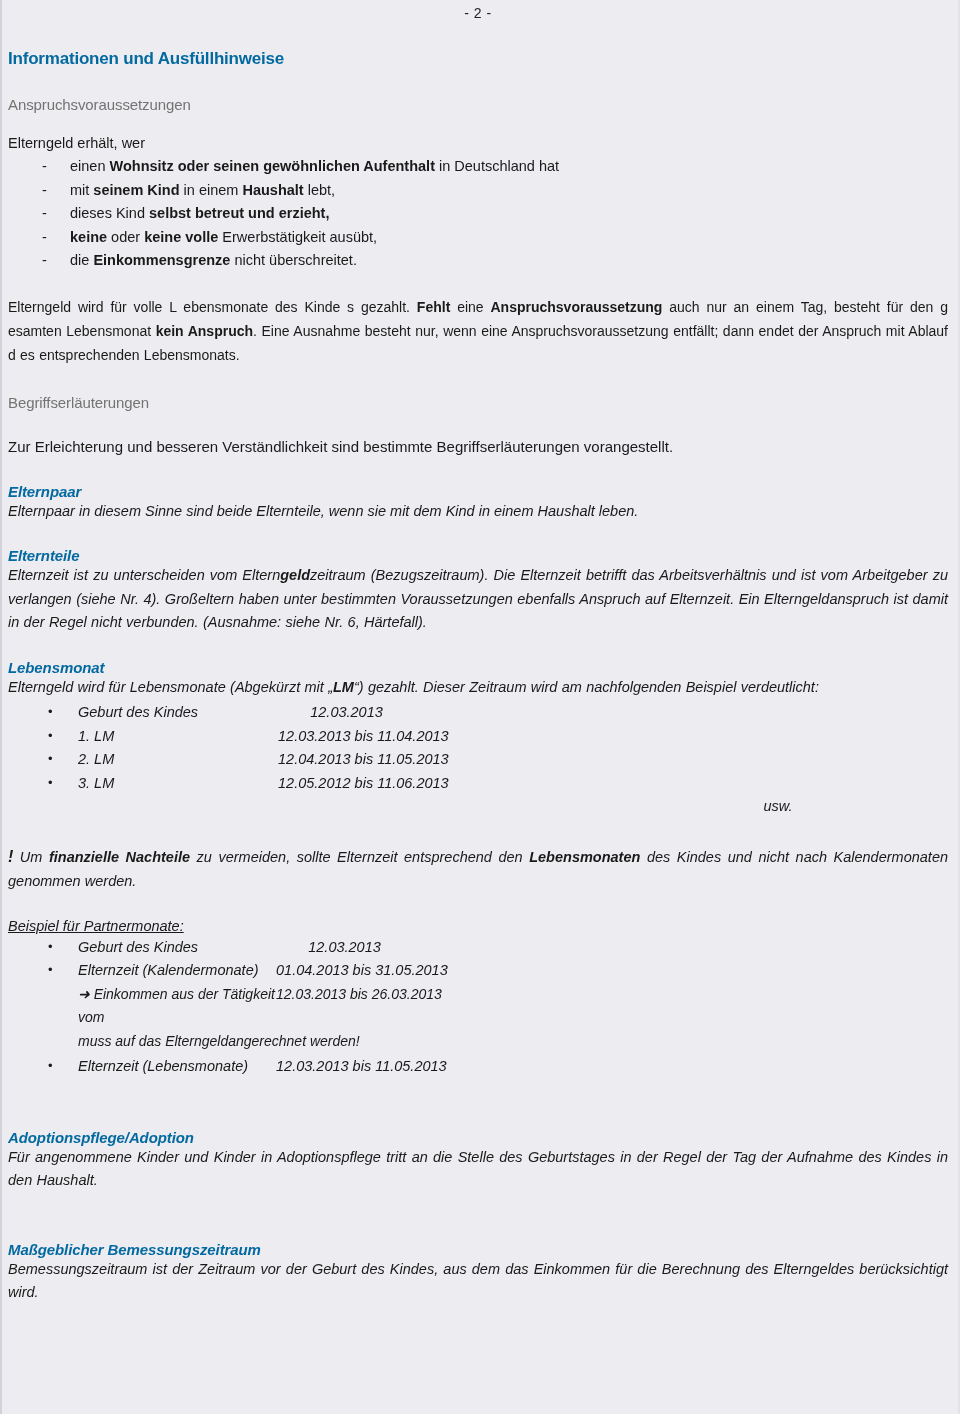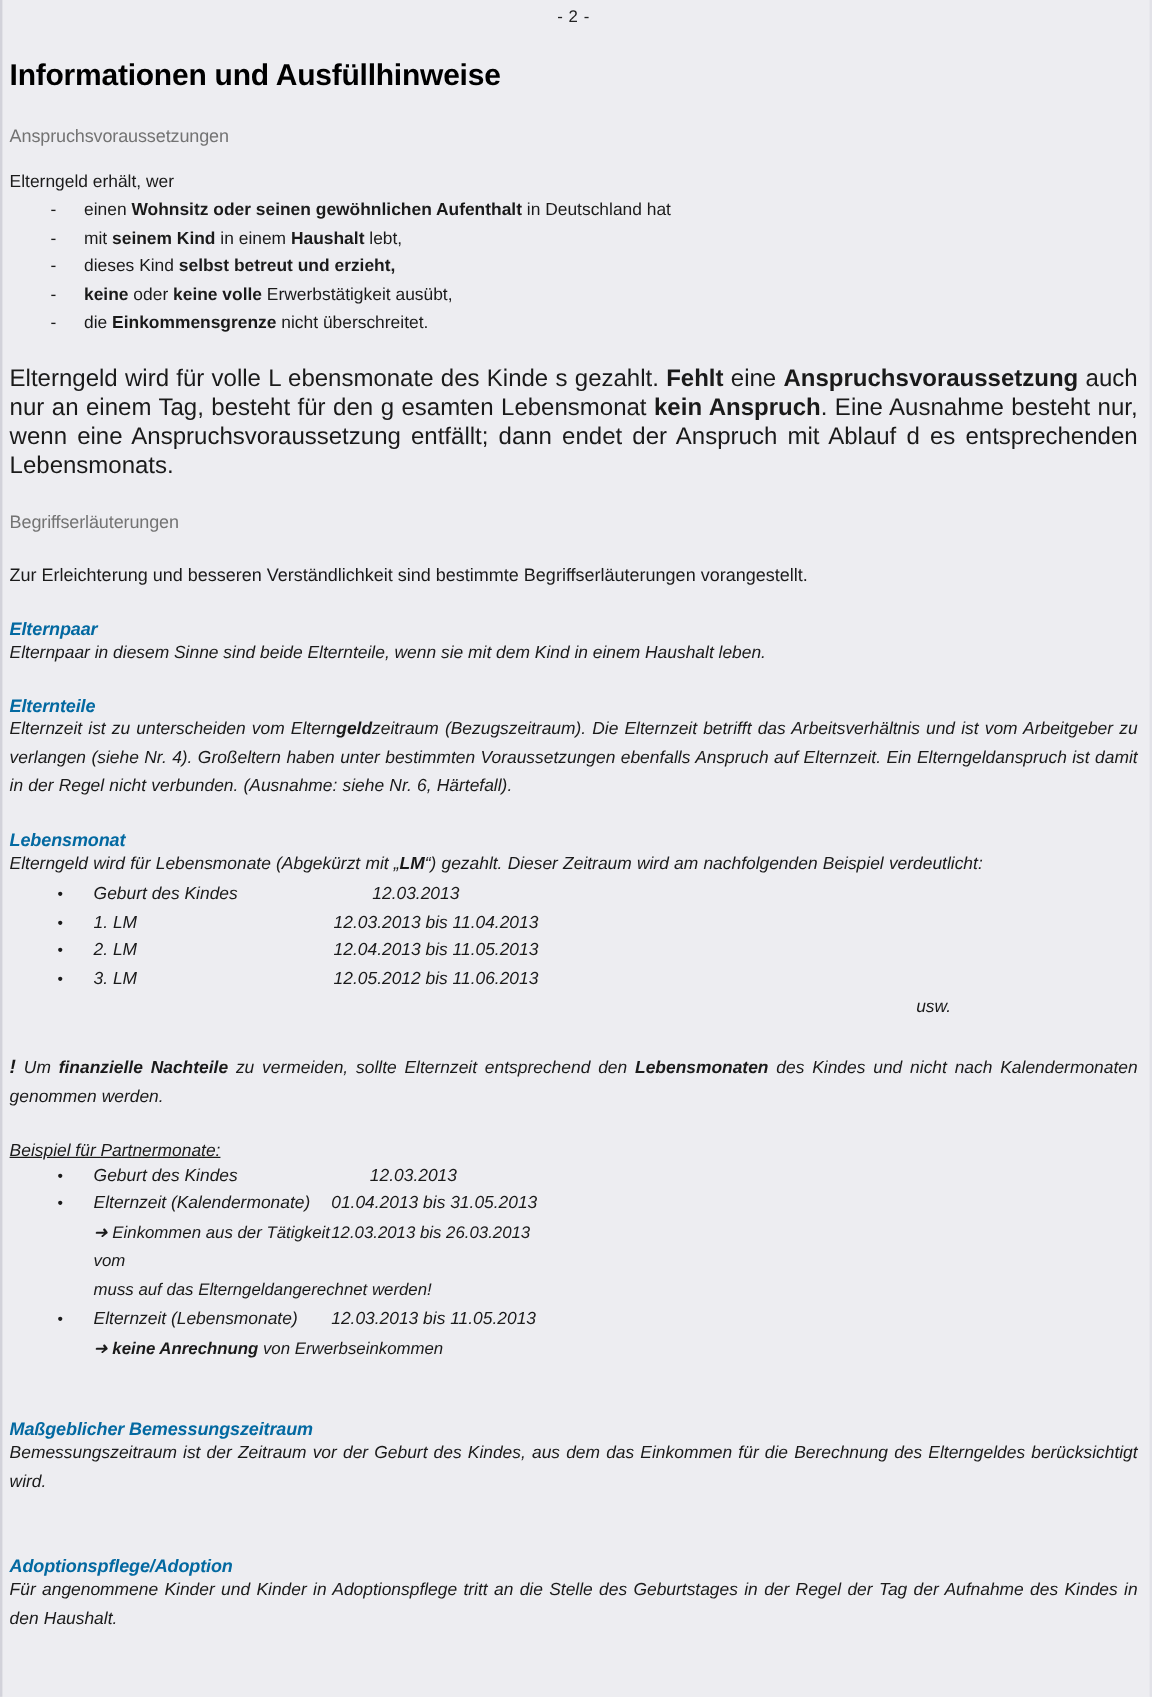--- a/index.html
+++ b/index.html
@@ -27,25 +27,25 @@
   }
   .page-number {
     text-align: center;
     font-size: 14px;
     letter-spacing: 0.5px;
     padding-top: 5px;
     height: 22px;
     color: #232323;
   }
   h1.doc-title {
-    font-size: 25px;
+    font-size: 17px;
     font-weight: bold;
     margin: 22px 0 0 0;
     letter-spacing: -0.2px;
-    color: #000000;
+    color: #0369a1;
   }
   h2.section-title {
     font-size: 15px;
     font-weight: normal;
     margin: 27px 0 0 0;
     letter-spacing: -0.1px;
     color: #737373;
   }
   h3.term-title {
     font-size: 15px;
@@ -69,21 +69,21 @@
     line-height: 23.5px;
     padding-left: 62px;
     position: relative;
   }
   ul.dash-list li .dash {
     position: absolute;
     left: 34px;
     top: 0;
   }
   p.body-para {
-    font-size: 20px;
+    font-size: 14px;
     line-height: 24px;
     text-align: justify;
     margin: 22px 0 0 0;
     word-spacing: 0.4px;
   }
   p.plain-para {
     font-size: 15px;
     line-height: 24px;
     margin: 24px 0 0 0;
   }
@@ -291,25 +291,24 @@
 
   <ul class="bullet-list">
     <li>
       <span class="bullet">•</span>
       <span class="row">
           <span class="label pm-label">Elternzeit (Lebensmonate)</span>
           <span class="value">12.03.2013 bis 11.05.2013</span>
         </span>
     </li>
   </ul>
-  <div class="sub-arrow-line"><span>➜</span> <b>keine Anrechnung</b><span> von Erwerbseinkommen</span></div>
+
+  <div class="term-block" style="margin-top:50px">
+    <h3 class="term-title">Adoptionspflege/Adoption</h3>
+    <p class="term-body justify">Für angenommene Kinder und Kinder in Adoptionspflege tritt an die Stelle des Geburtstages in der Regel der Tag der Aufnahme des Kindes in den Haushalt.</p>
+  </div>
 
   <div class="term-block" style="margin-top:48px">
     <h3 class="term-title">Maßgeblicher Bemessungszeitraum</h3>
     <p class="term-body justify">Bemessungszeitraum ist der Zeitraum vor der Geburt des Kindes, aus dem das Einkommen für die Berechnung des Elterngeldes berücksichtigt wird.</p>
   </div>
 
-  <div class="term-block" style="margin-top:50px">
-    <h3 class="term-title">Adoptionspflege/Adoption</h3>
-    <p class="term-body justify">Für angenommene Kinder und Kinder in Adoptionspflege tritt an die Stelle des Geburtstages in der Regel der Tag der Aufnahme des Kindes in den Haushalt.</p>
-  </div>
-
 </div>
 
 </body></html>

